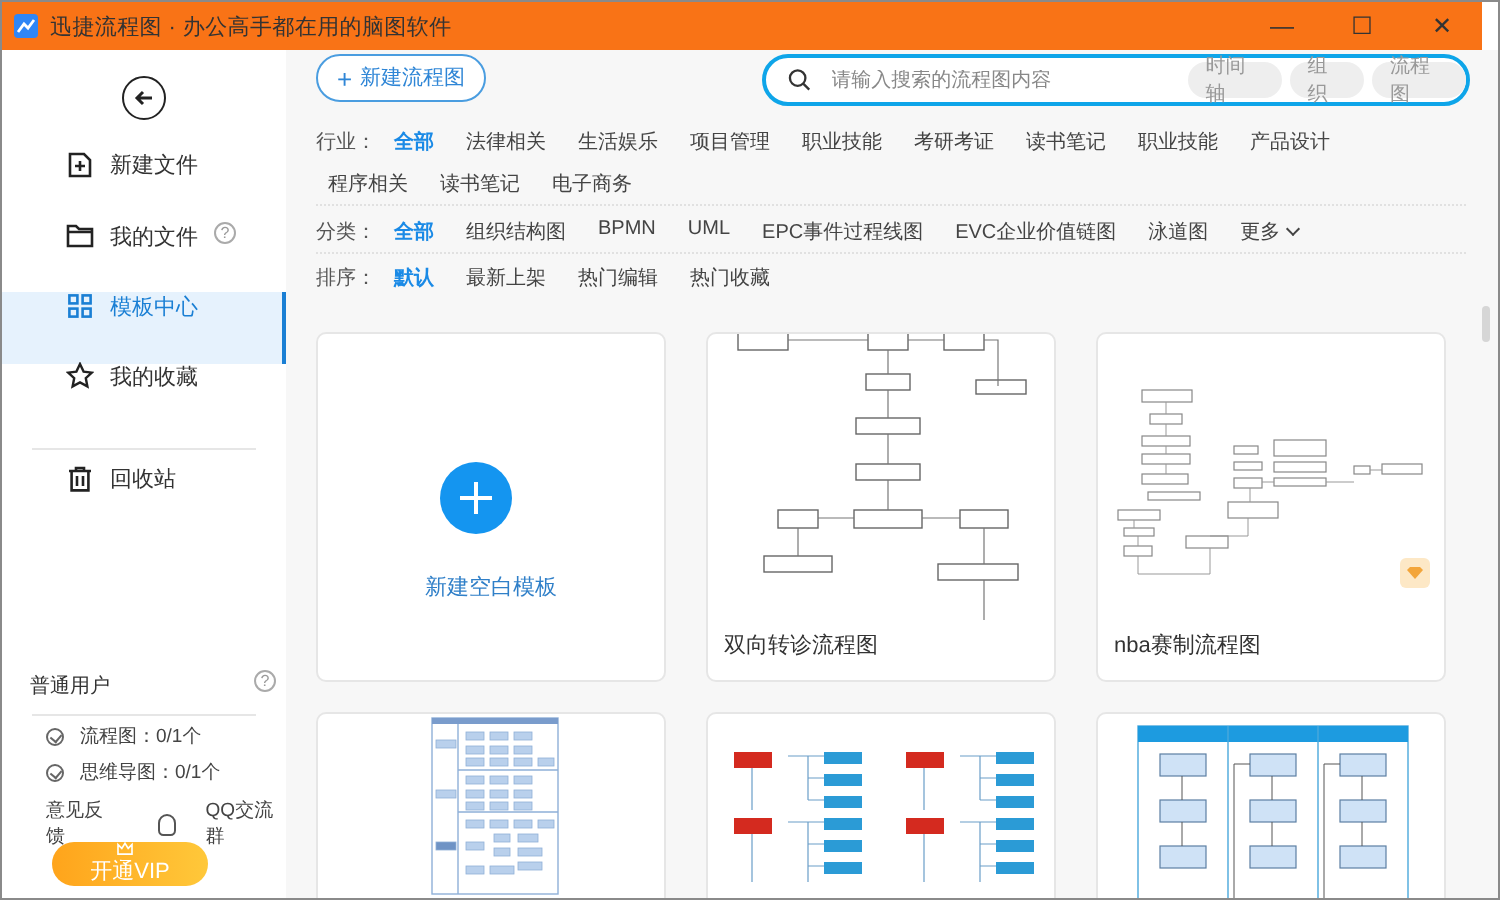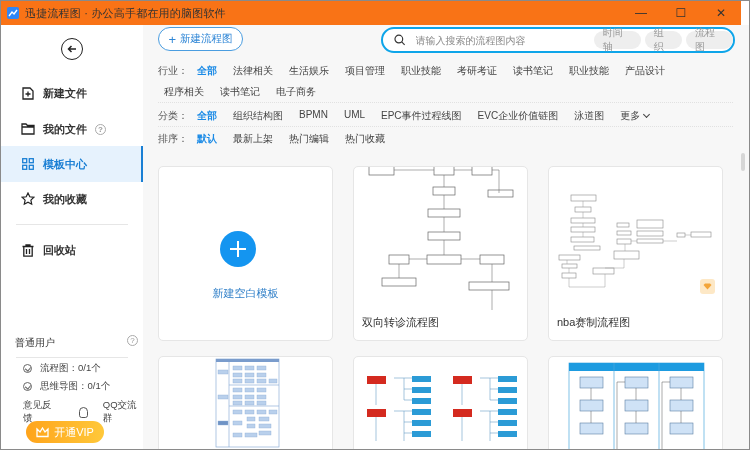--- a/index.html
+++ b/index.html
@@ -8,33 +8,33 @@
   
   .titlebar { position: absolute; left: 0; top: 0; width: 740px; height: 24px; display: flex; align-items: center; background: #f97316; }
   .app-icon { width: 12px; height: 12px; margin-left: 6px; border-radius: 2px; background: #2f86f6; position: relative; overflow: hidden; }
   .app-icon svg { position: absolute; left: 0; top: 0; }
   .title-text { margin-left: 6px; font-size: 11px; color: #333; letter-spacing: 0.2px; }
   .win-ctrls { position: absolute; right: 0; top: 0; height: 24px; display: flex; }
   .win-btn { width: 40px; height: 24px; display: flex; align-items: center; justify-content: center; font-size: 12px; color: #333; }
   
   .sidebar { position: absolute; left: 0; top: 24px; width: 142px; height: 426px; background: #fff; }
   .back-btn { position: absolute; left: 60px; top: 13px; width: 22px; height: 22px; border: 1.6px solid #222; border-radius: 50%; display: flex; align-items: center; justify-content: center; }
-  .nav-item { position: absolute; left: 0; width: 142px; height: 36px; display: flex; align-items: center; padding-left: 20px; font-size: 11px; color: #333; font-weight: bold; }
+  .nav-item { position: absolute; left: 0; width: 142px; height: 36px; display: flex; padding-left: 32px; font-size: 11px; color: #333; }
   .nav-item .ico { width: 14px; height: 14px; margin-right: 8px; display: flex; align-items: center; justify-content: center; }
   .nav-item.active { background: #e6f2fd; color: #1a7fd4; border-right: 2px solid #1a7fd4; }
   .help-dot { display: inline-flex; width: 11px; height: 11px; border: 1px solid #aaa; border-radius: 50%; font-size: 8px; color: #999; align-items: center; justify-content: center; margin-left: 8px; }
   .sb-divider { position: absolute; left: 15px; width: 112px; height: 1px; background: #e6e6e6; }
   .user-title { position: absolute; left: 14px; top: 311px; font-size: 10px; color: #333; }
   .user-help { position: absolute; left: 118px; top: 310px; }
   .quota { position: absolute; left: 22px; font-size: 9.5px; color: #444; display: flex; align-items: center; }
   .quota .chk { width: 9px; height: 9px; border: 1px solid #666; border-radius: 50%; margin-right: 8px; position: relative; }
   .quota .chk::after { content: ""; position: absolute; left: 2px; top: 1px; width: 3px; height: 4px; border-right: 1px solid #666; border-bottom: 1px solid #666; transform: rotate(40deg); }
   .feedback-row { position: absolute; left: 22px; top: 398px; font-size: 9.5px; color: #444; display: flex; align-items: center; gap: 12px; }
   .qq-ico { width: 9px; height: 11px; border: 1px solid #555; border-radius: 5px 5px 3px 3px; margin: 0 3px 0 9px; }
-  .vip-btn { position: absolute; left: 25px; top: 420px; width: 78px; height: 22px; border-radius: 11px; background: linear-gradient(90deg, #ffa41b, #ffc83a); color: #fff; font-size: 11px; display: flex; align-items: center; justify-content: center; }
+  .vip-btn { position: absolute; left: 25px; top: 420px; width: 78px; height: 22px; border-radius: 11px; background: linear-gradient(90deg, #ffa41b, #ffc83a); color: #fff; font-size: 11px; display: flex; align-items: center; justify-content: center; flex-direction: column; }
   .vip-btn .crown { margin-right: 5px; }
   
   .main { position: absolute; left: 142px; top: 24px; width: 606px; height: 426px; background: #f7f7f7; }
   .new-flow-btn { position: absolute; left: 15px; top: 2px; width: 85px; height: 24px; border: 1px solid #4a9de0; border-radius: 12px; background: #fff; color: #2f86d6; font-size: 10.5px; display: flex; align-items: center; justify-content: center; }
   .new-flow-btn .plus { margin-right: 4px; font-size: 13px; }
   .search-box { position: absolute; left: 238px; top: 2px; width: 354px; height: 26px; border: 2px solid #0ea5e9; border-radius: 13px; background: #fff; display: flex; align-items: center; }
   .search-box .s-ico { margin-left: 11px; width: 12px; height: 12px; }
   .search-box input { border: none; outline: none; background: transparent; margin-left: 10px; width: 170px; font-size: 10px; color: #333; font-family: inherit; }
   .search-box input::placeholder { color: #888; }
   .chip { height: 18px; padding: 0 9px; border-radius: 9px; background: #eeeeee; color: #999; font-size: 10px; display: flex; align-items: center; margin-left: 4px; }

